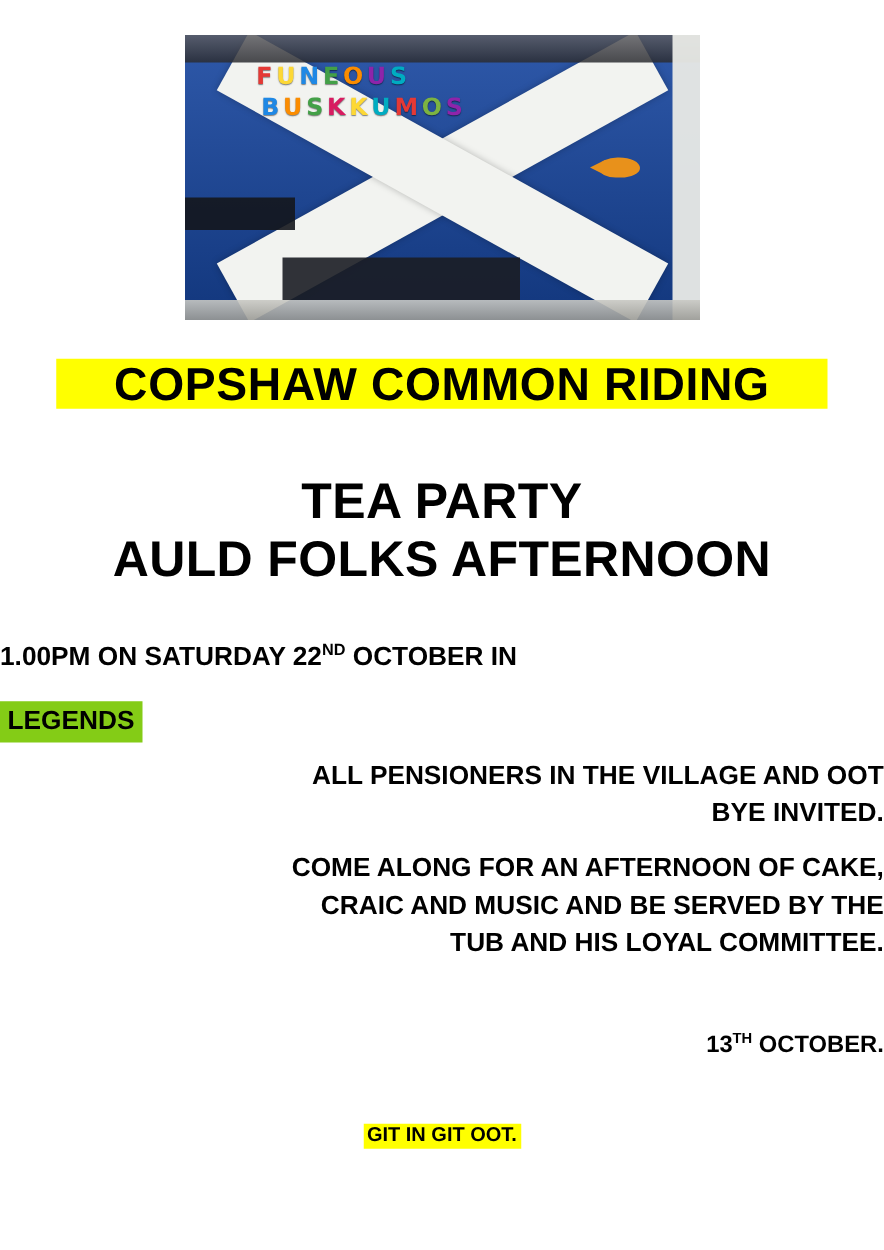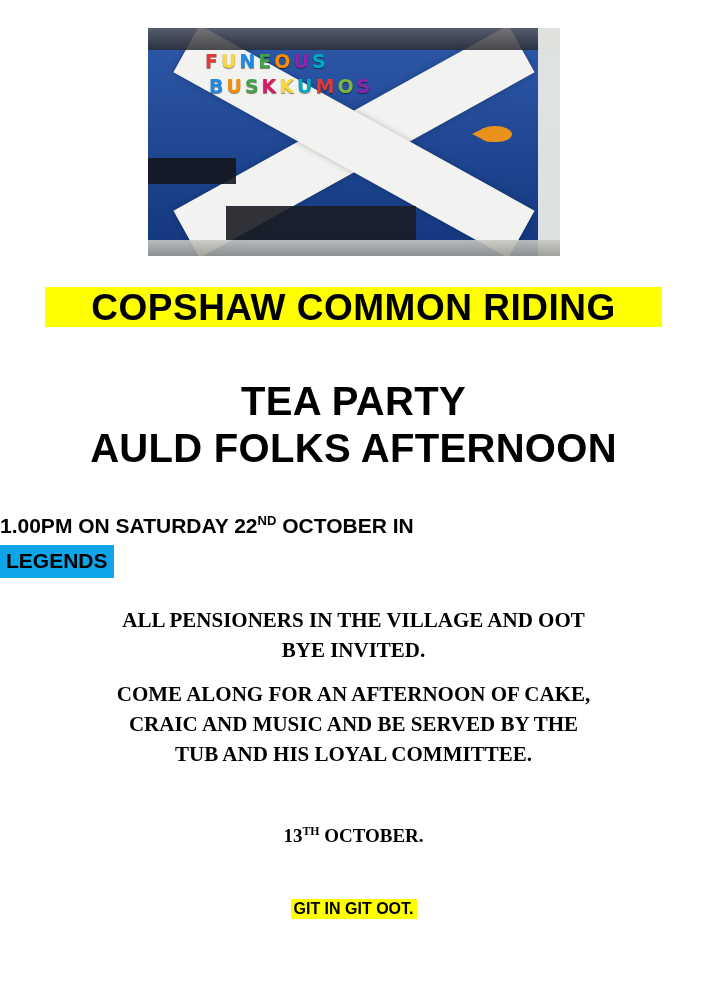--- a/index.html
+++ b/index.html
@@ -182,34 +182,33 @@
     top: 511px;
     width: 707px;
     text-align: left;
     font-size: 21px;
     font-weight: bold;
     line-height: 1.42;
   }
   .when sup { font-size: 0.62em; vertical-align: super; }
   .venue {
     display: inline-block;
-    background: #0ea5e9;
+    background: #84cc16;
     padding: 1px 6px 2px 6px;
-    margin-top: 4px;
+    margin-top: 20px;
   }
 
   .para {
     position: absolute;
     left: 0;
     width: 707px;
-    text-align: center;
+    text-align: right;
     font-size: 21px;
     font-weight: bold;
     line-height: 1.42;
-    font-family: Liberation Serif, serif;
   }
   .p1 { top: 606px; }
   .p2 { top: 680px; }
   .p3 { top: 823px; font-size: 19px; }
   .p3 sup { font-size: 0.62em; vertical-align: super; }
 
   .footer {
     position: absolute;
     left: 0;
     top: 899px;

